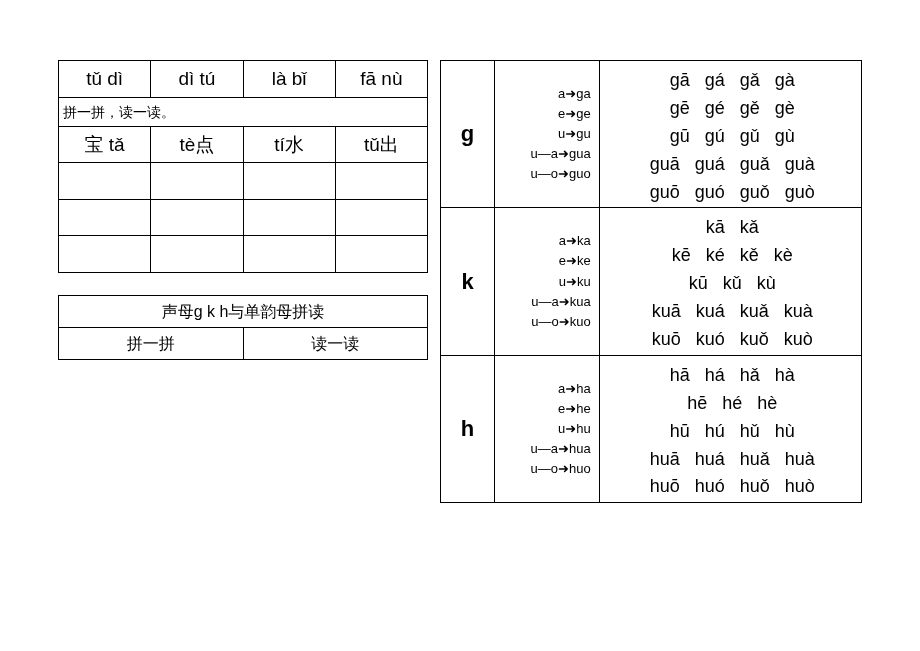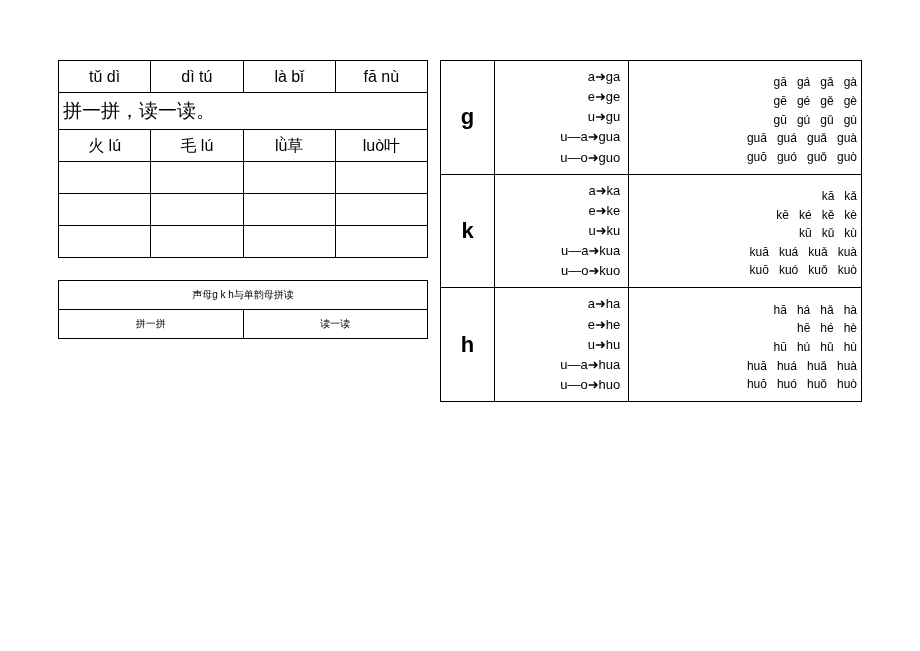--- a/index.html
+++ b/index.html
@@ -2,52 +2,52 @@
 <html><head>
   <meta charset="utf-8">
   <style>
     *{box-sizing:border-box;margin:0;padding:0}
     body{font-family:'SimSun','Microsoft YaHei',sans-serif;background:#fff;width:920px;height:651px;position:relative}
     .page{padding:60px 58px 0 58px}
     .wrap{display:flex;gap:12px;align-items:flex-start}
     .left-col{width:370px;flex-shrink:0}
     .right-col{flex:1}
     table{border-collapse:collapse;width:100%}
-    td{border:1px solid #000;padding:4px 6px;font-size:16px;line-height:1.45;text-align:center;height:29px}
-    .left-label{text-align:left;font-size:19px;padding-left:4px}
+    td{border:1px solid #000;padding:4px 6px;font-size:19px;line-height:1.45;text-align:center;height:29px}
+    .left-label{text-align:left;font-size:14px;padding-left:4px}
     .grid4 td{width:25%}
     .mini{margin-top:22px}
-    .mini td{font-size:10px}
+    .mini td{font-size:16px}
     .cons{width:54px;font-size:22px;font-weight:bold;text-align:center;vertical-align:middle}
     .rules{text-align:right;padding:6px 8px 6px 2px;font-size:13px;line-height:1.55;border-right:1px solid #000;white-space:nowrap}
-    .tones{text-align:right;padding:6px 4px 1px 8px;font-size:12px;line-height:1.55;white-space:pre}
+    .tones{text-align:center;padding:6px 4px 1px 8px;font-size:18px;line-height:1.55;white-space:pre}
     .right-col table td{vertical-align:middle}
   </style>
 </head>
 <body>
 
 <div class="page">
   <div class="wrap">
     <div class="left-col">
       <table class="grid4">
         <tbody>
             <tr>
           <td>tǔ dì</td>
           <td>dì tú</td>
           <td>là bǐ</td>
           <td>fā nù</td>
         </tr>
         <tr>
           <td colspan="4" class="left-label">拼一拼，读一读。</td>
         </tr>
         <tr>
-          <td>火 lú</td>
-          <td>毛 lú</td>
-          <td>lǜ草</td>
-          <td>luò叶</td>
+          <td>宝 tǎ</td>
+          <td>tè点</td>
+          <td>tí水</td>
+          <td>tǔ出</td>
         </tr>
         <tr>
               <td>&nbsp;</td>
               <td>&nbsp;</td>
               <td>&nbsp;</td>
               <td>&nbsp;</td>
             </tr>
         <tr>
               <td>&nbsp;</td>
               <td>&nbsp;</td>

